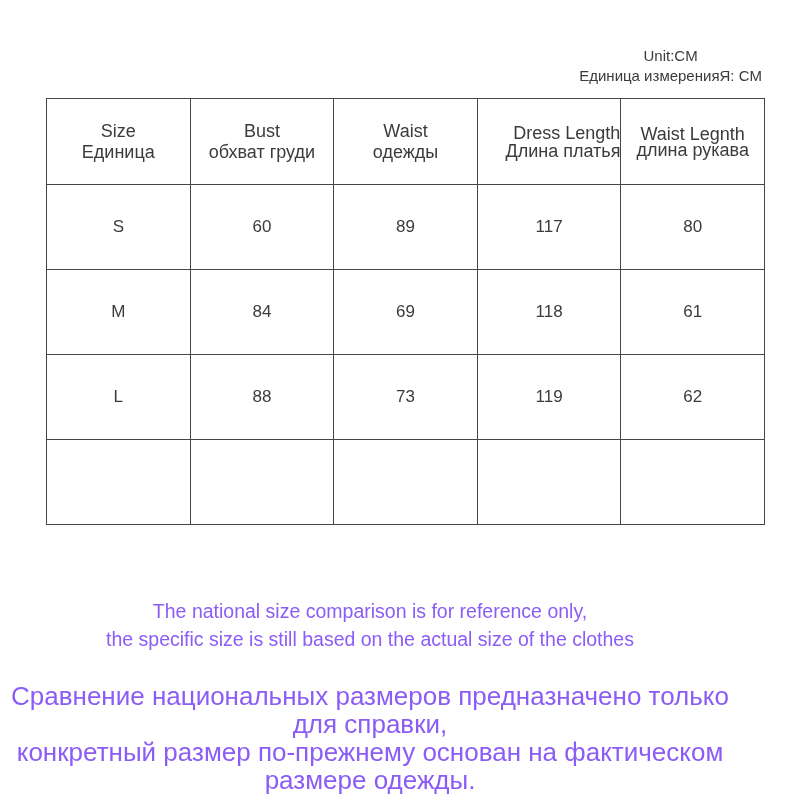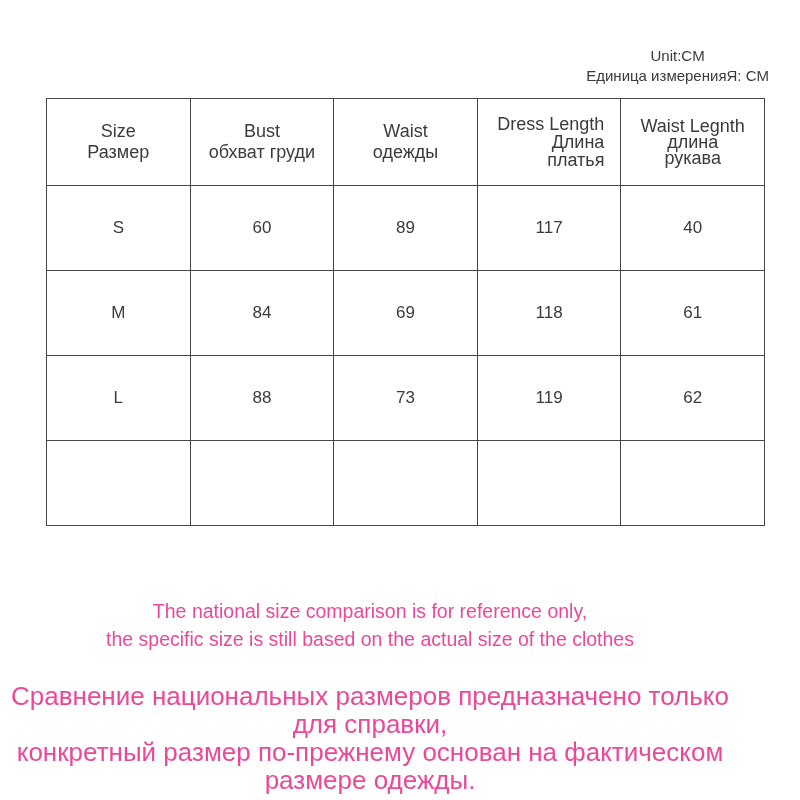--- a/index.html
+++ b/index.html
@@ -15,40 +15,40 @@
     position: relative;
     overflow: hidden;
   }
   .page {
     position: absolute;
     inset: 0;
   }
   .unit-note {
     position: absolute;
     top: 46px;
-    right: 31px;
+    right: 38px;
     text-align: center;
     font-size: 15px;
     line-height: 20px;
     color: #3b3b3b;
   }
   .size-table {
     position: absolute;
     left: 46px;
     top: 98px;
     width: 719px;
     border-collapse: collapse;
     table-layout: fixed;
   }
   .size-table th,
   .size-table td {
     border: 1.8px solid #464646;
     text-align: center;
     vertical-align: middle;
-    padding: 16px;
+    padding: 0;
     font-weight: normal;
     background: #ffffff;
   }
   .size-table thead tr { height: 86px; }
   .size-table tbody tr { height: 85px; }
   .size-table th {
     font-size: 18px;
     line-height: 21px;
     color: #3b3b3b;
   }
@@ -56,21 +56,21 @@
   .size-table th.tighter { line-height: 16px; }
   .size-table td {
     font-size: 17px;
     color: #3b3b3b;
   }
   .note {
     position: absolute;
     left: 0;
     width: 740px;
     text-align: center;
-    color: #ec4899;
+    color: #8b5cf6;
   }
   .note-en {
     top: 597px;
     font-size: 19.5px;
     line-height: 28px;
   }
   .note-ru {
     top: 682px;
     font-size: 26px;
     line-height: 28px;
@@ -84,21 +84,21 @@
   <div class="unit-note">
     <div>Unit:CM</div>
     <div>Единица измеренияЯ: CM</div>
   </div>
 
   <table class="size-table">
     <thead>
       <tr>
         <th>
           <div>Size</div>
-          <div>Размер</div>
+          <div>Единица</div>
         </th>
         <th>
           <div>Bust</div>
           <div>обхват груди</div>
         </th>
         <th>
           <div>Waist</div>
           <div>одежды</div>
         </th>
         <th class="tight">
@@ -110,21 +110,21 @@
           <div>длина рукава</div>
         </th>
       </tr>
     </thead>
     <tbody>
       <tr>
         <td>S</td>
         <td>60</td>
         <td>89</td>
         <td>117</td>
-        <td>40</td>
+        <td>80</td>
       </tr>
       <tr>
         <td>M</td>
         <td>84</td>
         <td>69</td>
         <td>118</td>
         <td>61</td>
       </tr>
       <tr>
         <td>L</td>

